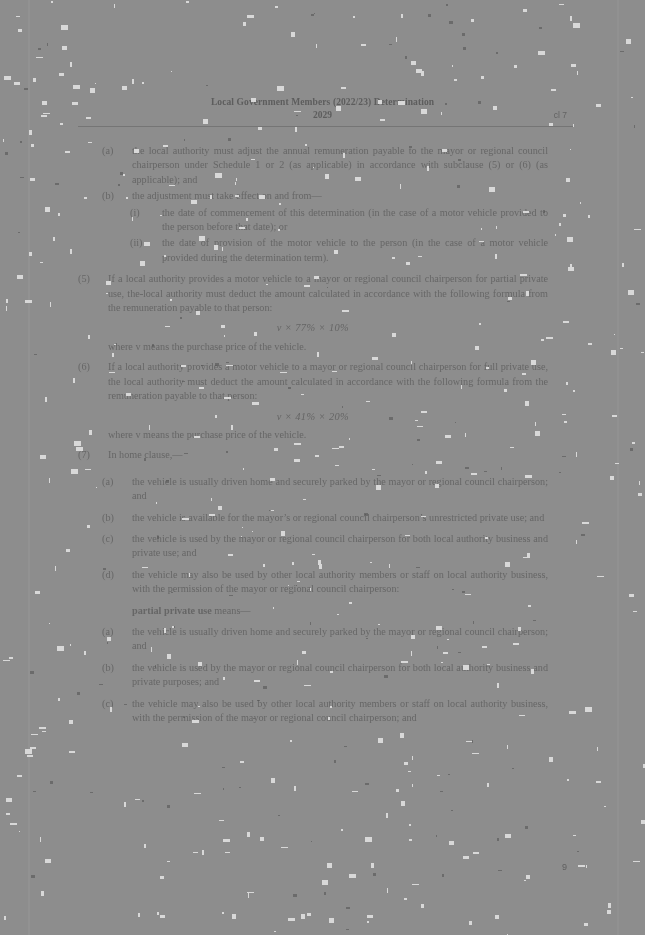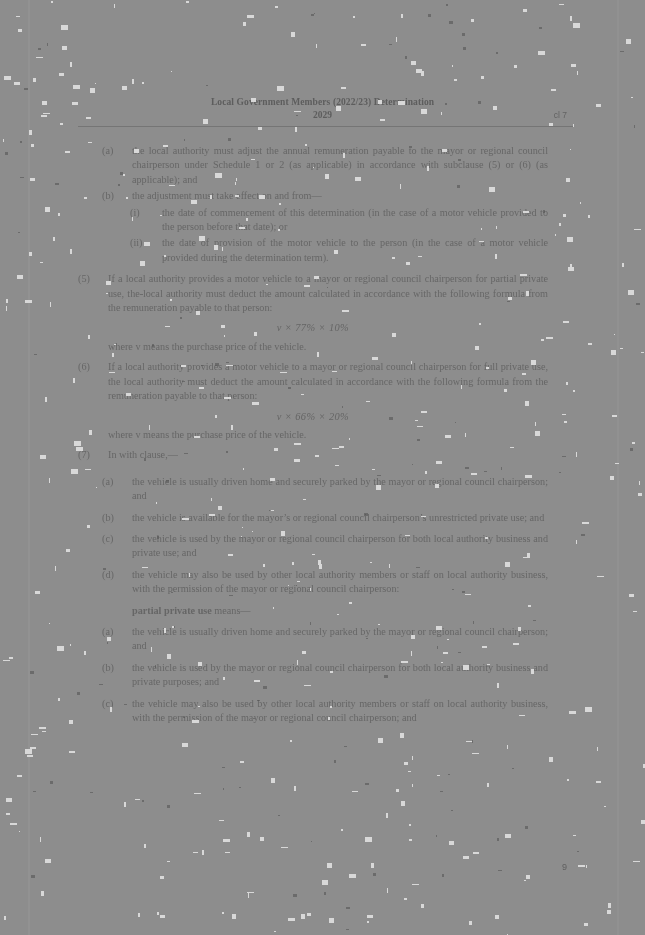--- a/index.html
+++ b/index.html
@@ -193,29 +193,29 @@
 
     <div class="blk lvl0 after-formula">
       <span>where v means the purchase price of the vehicle.</span>
     </div>
 
     <div class="blk lvl0">
       <span class="mark">(6)</span>
       <span>If a local authority provides a motor vehicle to a mayor or regional council chairperson for full private use, the local authority must deduct the amount calculated in accordance with the following formula from the remuneration payable to that person:</span>
     </div>
 
-    <div class="formula">v × 66% × 20%</div>
+    <div class="formula">v × 41% × 20%</div>
 
     <div class="blk lvl0 after-formula">
       <span>where v means the purchase price of the vehicle.</span>
     </div>
 
     <div class="blk lvl0">
       <span class="mark">(7)</span>
-      <span>In with clause,—</span>
+      <span>In home clause,—</span>
     </div>
 
     <div class="spacer-sm"></div>
 
 
     <div class="spacer-sm"></div>
 
     <div class="blk lvlA">
       <span class="mark">(a)</span>
       <span>the vehicle is usually driven home and securely parked by the mayor or regional council chairperson; and</span>

